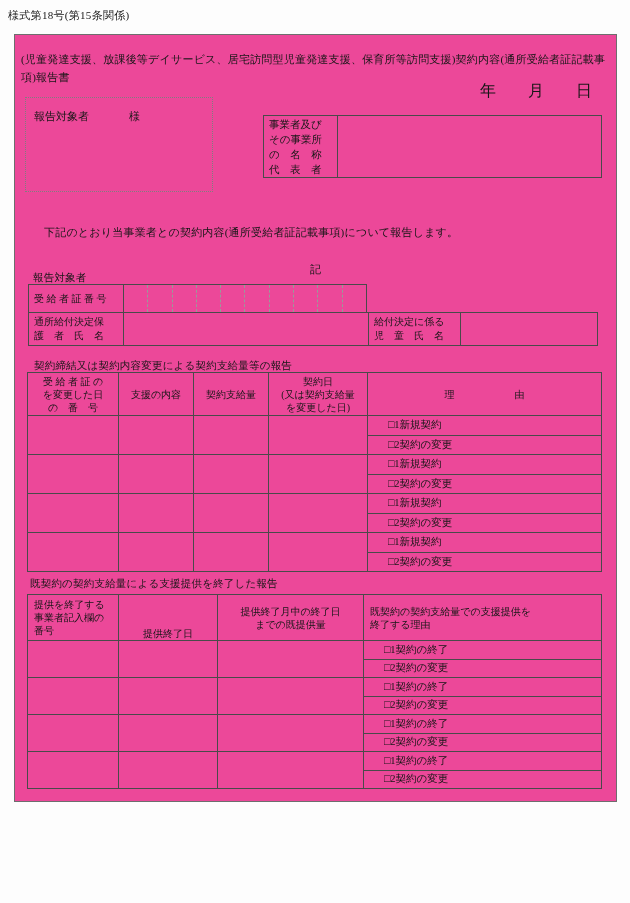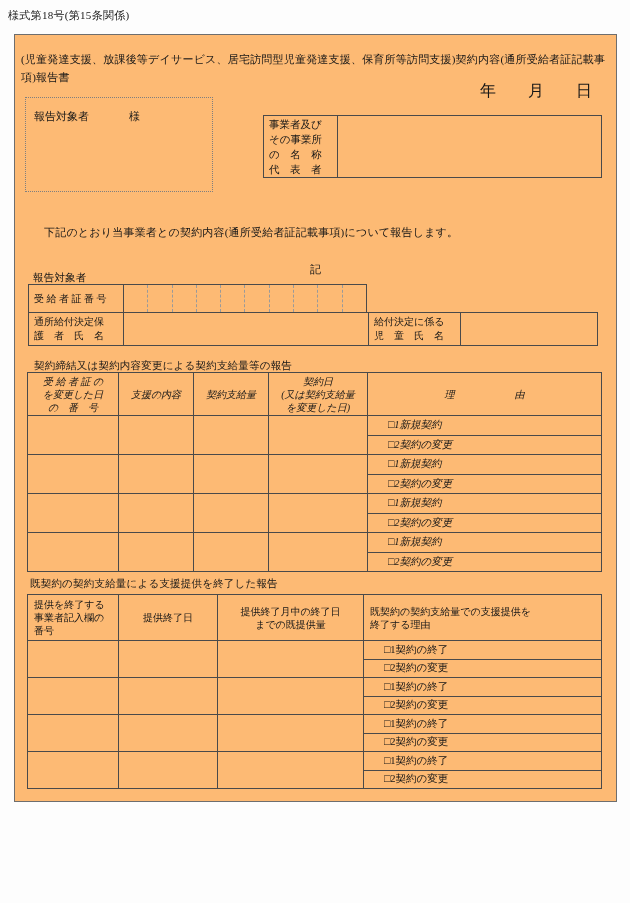--- a/index.html
+++ b/index.html
@@ -6,21 +6,21 @@
   body{background:#ffffff;}
   .page{
     position:relative;width:630px;height:903px;background:#fdfdfd;
     font-family:"Liberation Serif","DejaVu Serif",serif;color:#161616;
     overflow:hidden;
   }
   .abs{position:absolute;}
   .form-no{left:8px;top:8px;font-size:11px;letter-spacing:.3px;}
   .outer-box{
     left:14px;top:34px;width:601px;height:766px;
-    border:1px solid #6e6e6e;background:#fdba74;
+    border:1px solid #6e6e6e;background:#ec4899;
   }
   .doc-title{left:6px;top:16px;width:590px;font-size:11px;line-height:17.5px;letter-spacing:.2px;}
   .date-line{top:46px;right:24px;font-size:16px;}
   .addr-box{
     left:10px;top:62px;width:188px;height:95px;
     border:1px dotted #7f7f7f;box-sizing:border-box;
     display:flex;align-items:flex-start;padding:11px 0 0 8px;gap:40px;font-size:11px;
   }
   
   .op-table{left:248px;top:80px;width:337px;border:1px solid #4a4a4a;box-sizing:content-box;font-size:10.5px;}
@@ -47,33 +47,33 @@
     display:flex;align-items:center;padding-left:5px;}
   .tgt-r2{display:flex;width:570px;height:34px;border:1px solid #4a4a4a;box-sizing:border-box;}
   .tgt-r2 .lab{width:95px;border-right:1px solid #4a4a4a;box-sizing:border-box;
     display:flex;flex-direction:column;justify-content:center;padding-left:5px;line-height:14px;}
   .tgt-r2 .lab2{width:93px;border-left:1px solid #4a4a4a;border-right:1px solid #4a4a4a;box-sizing:border-box;
     display:flex;flex-direction:column;justify-content:center;padding-left:5px;line-height:14px;}
   .tgt-r2 .val1{width:244px;}
   .tgt-r2 .val2{flex:1;}
   
   .rtab{border:1px solid #4a4a4a;width:573px;font-size:10px;box-sizing:content-box;}
-  .t1{left:12px;top:337px;font-style:italic;}
+  .t1{left:12px;top:337px;}
   .t2{left:12px;top:559px;}
   .hrow{display:flex;border-bottom:1px solid #4a4a4a;}
   .t1 .hrow{height:42px;}
   .t2 .hrow{height:45px;}
   .drow{display:flex;}
   .t1 .drow{height:38px;}
   .t2 .drow{height:36px;}
   .drow + .drow{border-top:1px solid #4a4a4a;}
   .cell{border-right:1px solid #4a4a4a;box-sizing:border-box;}
   .cell:last-child{border-right:none;}
   .t1 .c1{width:91px;} .t1 .c2{width:75px;} .t1 .c3{width:75px;} .t1 .c4{width:99px;} .t1 .c5{flex:1;}
-  .t2 .c1{width:91px;} .t2 .c2{width:99px;} .t2 .c3{width:146px;} .t2 .c4{flex:1;}
+  .t2 .c1{width:91px;} .t2 .c2{width:99px;justify-content:flex-end;} .t2 .c3{width:146px;} .t2 .c4{flex:1;}
   .hc{display:flex;flex-direction:column;justify-content:center;line-height:13px;text-align:center;}
   .hc.left{text-align:left;padding-left:6px;}
   .reason-cell{display:flex;flex-direction:column;}
   .reason-opt{flex:1;display:flex;align-items:center;padding-left:20px;font-size:10.5px;}
   .reason-opt:first-child{border-bottom:1px solid #4a4a4a;}
 </style>
 </head>
 <body>
 
 <div class="page">

